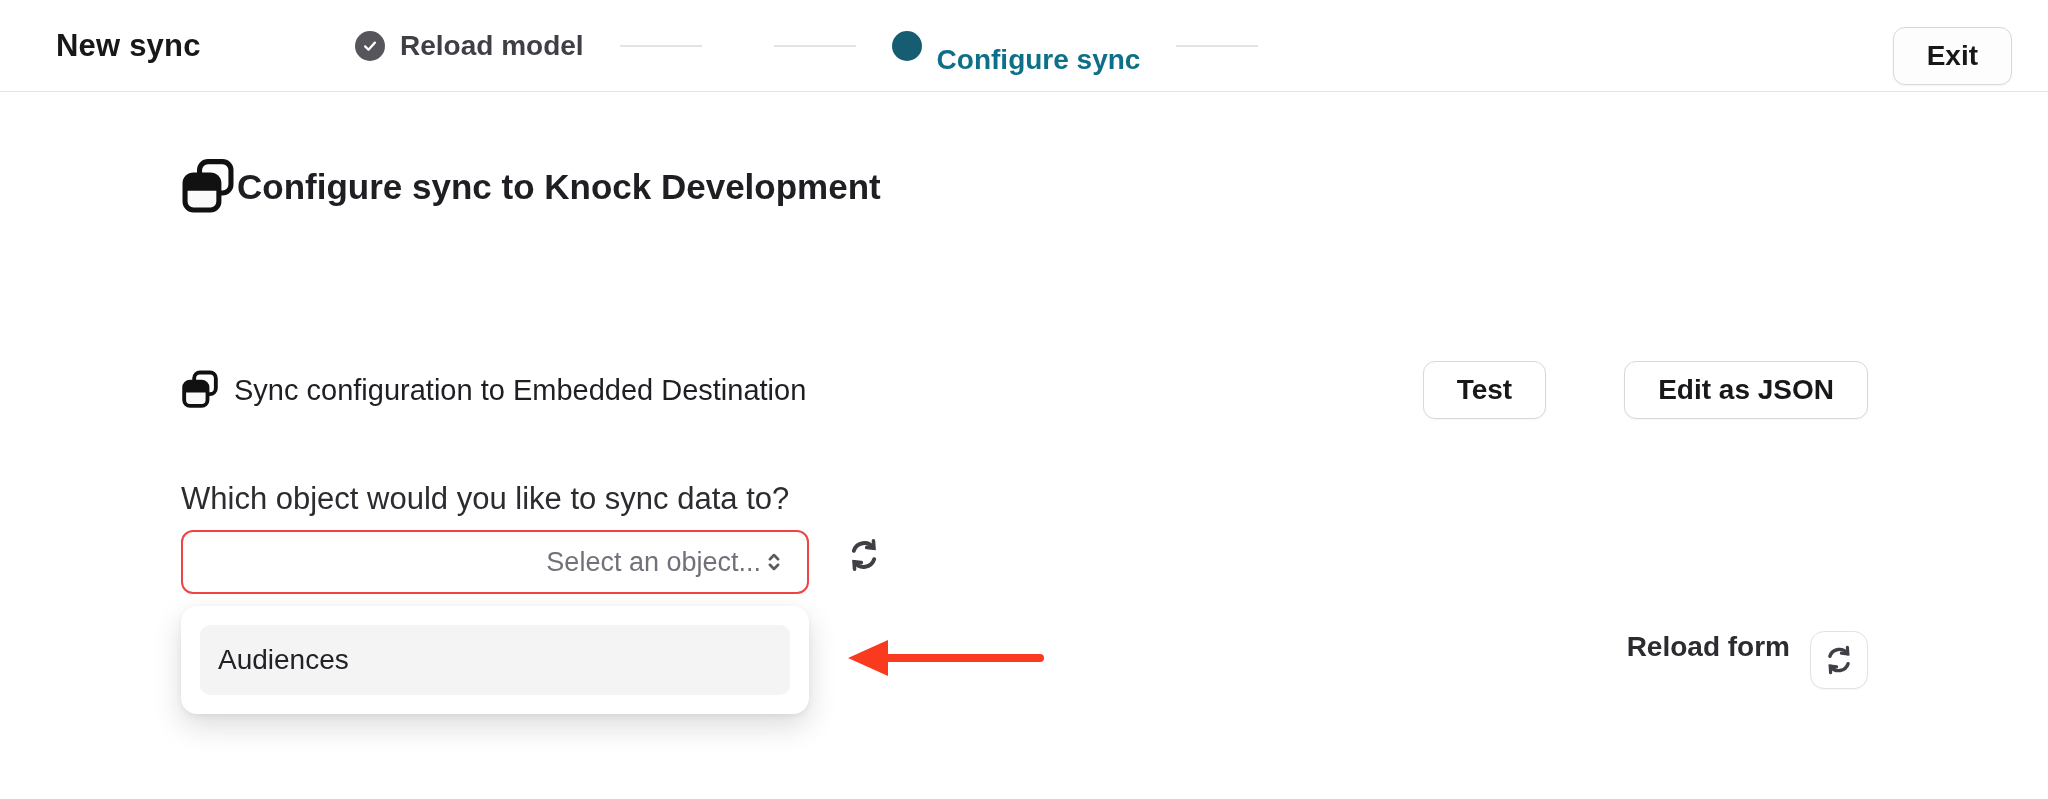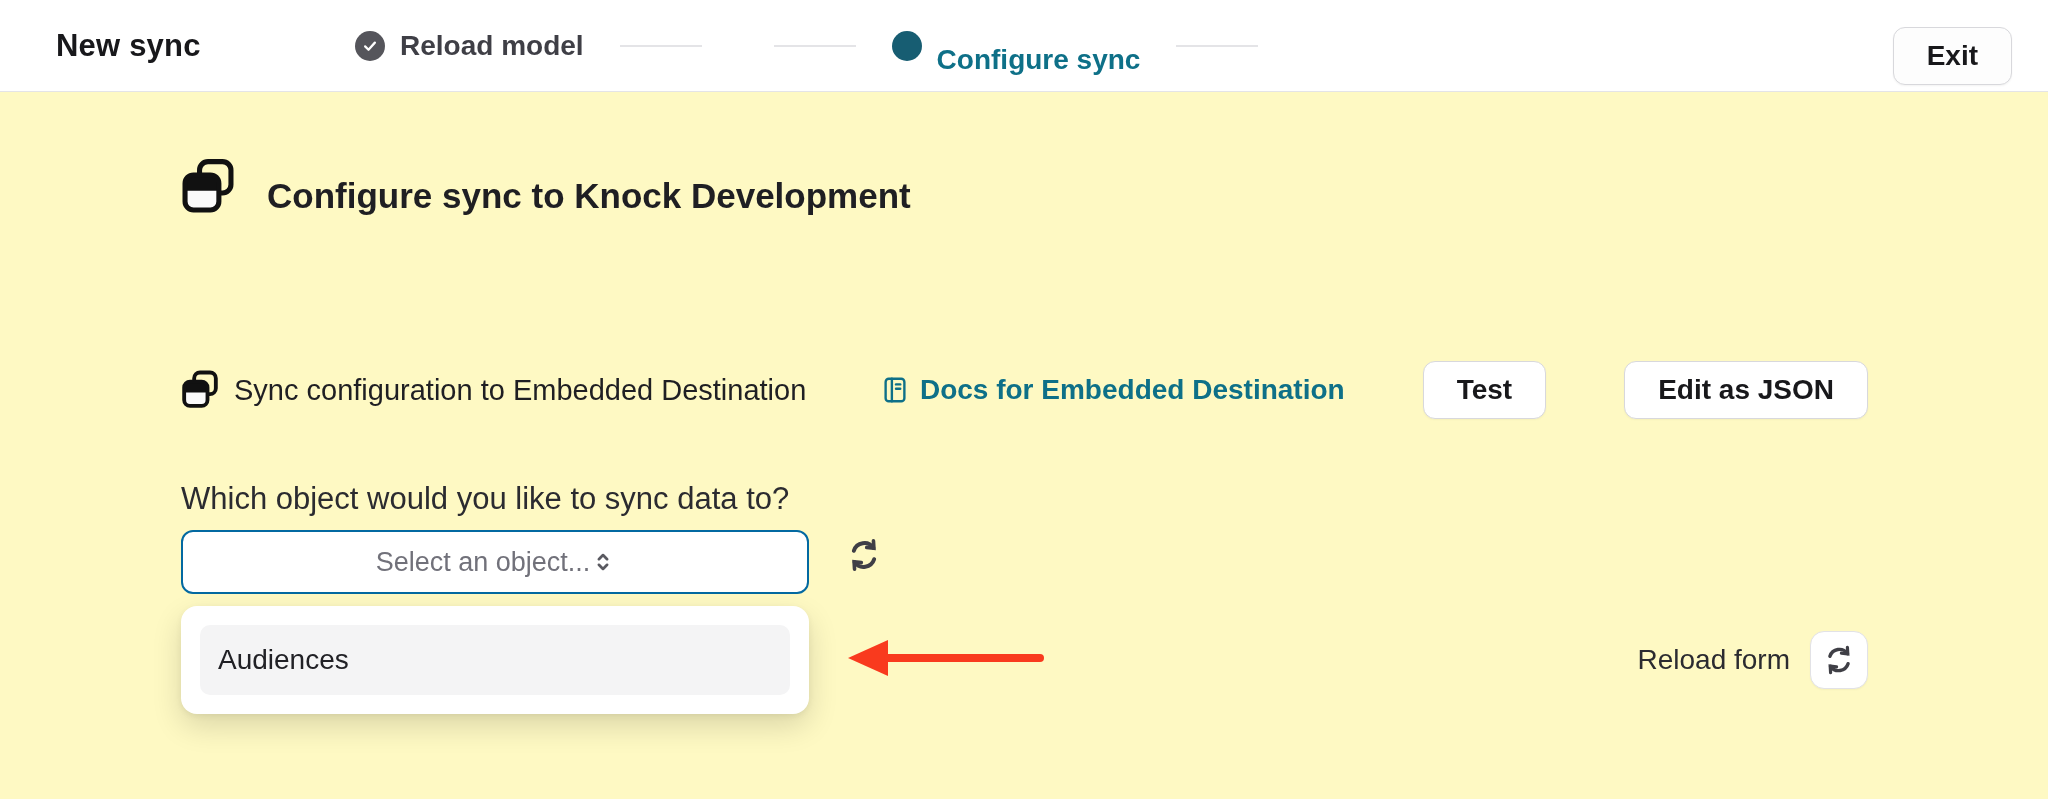--- a/index.html
+++ b/index.html
@@ -1,20 +1,20 @@
 <!DOCTYPE html>
 <html><head>
 <meta charset="utf-8">
 <style>
   * { box-sizing: border-box; margin: 0; padding: 0; }
   html,body { background:#e9e9ea; }
   body { font-family: "Liberation Sans", sans-serif; color:#1f1f23; }
   .canvas {
     position: relative; width: 2048px; height: 799px;
-    background:#fef9c3; overflow:hidden;
+    background:#ffffff; overflow:hidden;
   }
 
   
   .header {
     position:absolute; top:0; left:0; width:100%; height:92px;
     background:#ffffff; border-bottom:1px solid #e4e4e7;
   }
   .app-title {
     position:absolute; left:56px; top:0; height:91px;
     display:flex; align-items:center;
@@ -40,21 +40,21 @@
     position:absolute; right:36px; top:27px; height:58px; padding:0 33px;
     background:#fdfdfd; border:1px solid #d8d8dc; border-radius:12px;
     font-family:"Liberation Sans",sans-serif;
     font-size:28px; font-weight:700; color:#18181b;
     box-shadow:0 1px 2px rgba(0,0,0,.05); cursor:pointer;
   }
 
   
   .page-title-row {
     position:absolute; left:179px; top:158px; height:58px;
-    display:flex; align-items:flex-end; gap:30px;
+    display:flex; align-items:center; 
   }
   .page-title { font-size:35px; font-weight:700; color:#1f1f23; }
 
   
   .section-row {
     position:absolute; left:180px; right:180px; top:361px; height:58px;
     display:flex; align-items:center;
   }
   .section-left { display:flex; align-items:center; gap:14px; }
   .section-title { font-size:29px; font-weight:400; color:#1f1f23; }
@@ -71,22 +71,22 @@
     box-shadow:0 1px 2px rgba(0,0,0,.04); cursor:pointer;margin-left:48px;
   }
 
   
   .field-label {
     position:absolute; left:181px; top:481px;
     font-size:31px; font-weight:500; color:#2b2b30;
   }
   .select-box {
     position:absolute; left:181px; top:530px; width:628px; height:64px;
-    background:#ffffff; border:2px solid #0369a1; border-radius:12px;
-    display:flex; align-items:center; justify-content:center;
+    background:#ffffff; border:2px solid #ef4444; border-radius:12px;
+    display:flex; align-items:center; justify-content:flex-end;
     padding:0 20px 0 22px; cursor:pointer;
   }
   .select-placeholder { font-size:27px; color:#71717a; }
   .inline-refresh {
     position:absolute; left:846px; top:537px; width:36px; height:36px;
     cursor:pointer; background:none; border:none; padding:0;
   }
 
   
   .dropdown-panel {
@@ -99,21 +99,21 @@
     display:flex; align-items:center; padding:0 18px;
     font-size:28px; color:#212126; cursor:pointer;text-align:right;
   }
 
   
   .annotation-arrow { position:absolute; left:846px; top:637px; }
 
   
   .reload-row {
     position:absolute; right:180px; top:631px; height:58px;
-    display:flex; align-items:center; gap:20px;
+    display:flex; gap:20px;font-weight:bold;
   }
   .reload-label { font-size:28px; color:#2b2b30; }
   .reload-btn {
     width:58px; height:58px; border-radius:14px;
     background:#ffffff; border:1px solid #e2e2e6;
     display:flex; align-items:center; justify-content:center;
     box-shadow:0 1px 2px rgba(0,0,0,.04); cursor:pointer;
   }
   svg { display:block; }
 </style>
@@ -168,31 +168,20 @@
         <svg width="40" height="40" viewBox="0 0 48 48">
           <rect x="17" y="3" width="26" height="26" rx="7" fill="none" stroke="#111111" stroke-width="4.6"></rect>
           <rect x="5" y="14" width="28" height="29" rx="7" fill="#fafafa" stroke="none"></rect>
           <path d="M12 14 h14 a7 7 0 0 1 7 7 v6 h-28 v-6 a7 7 0 0 1 7 -7 z" fill="#111111"></path>
           <rect x="5" y="14" width="28" height="29" rx="7" fill="none" stroke="#111111" stroke-width="4.6"></rect>
         </svg>
       </span>
       <h2 class="section-title">Sync configuration to Embedded Destination</h2>
     </div>
     <div class="section-right">
-      <a class="docs-link">
-        <span>
-          <svg width="30" height="30" viewBox="0 0 24 24" fill="none" stroke="#0e7088" stroke-width="1.9" stroke-linecap="round" stroke-linejoin="round">
-            <rect x="4.5" y="3" width="15" height="18" rx="2.5"></rect>
-            <line x1="9.5" y1="3" x2="9.5" y2="21"></line>
-            <line x1="12.8" y1="7.5" x2="16.2" y2="7.5"></line>
-            <line x1="12.8" y1="11" x2="16.2" y2="11"></line>
-          </svg>
-        </span>
-        <span>Docs for Embedded Destination</span>
-      </a>
       <button class="ghost-btn">Test</button>
       <button class="ghost-btn">Edit as JSON</button>
     </div>
   </div>
 
   <div class="field-label">Which object would you like to sync data to?</div>
 
   <div class="select-box">
     <span class="select-placeholder">Select an object...</span>
     <span>

